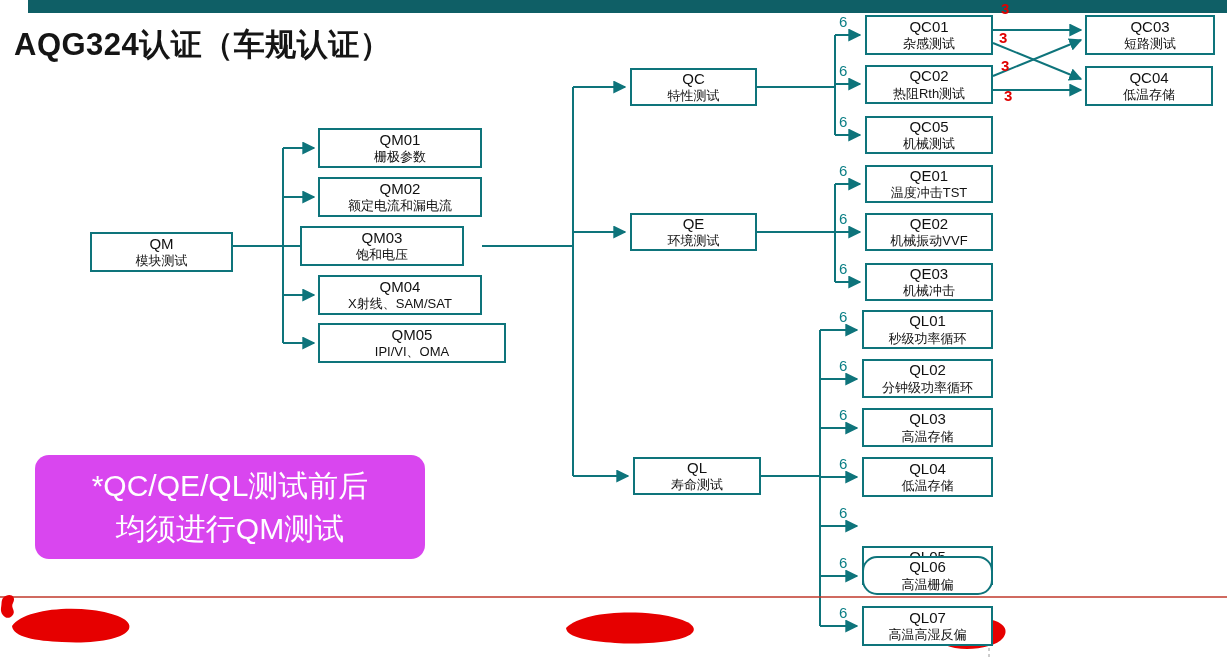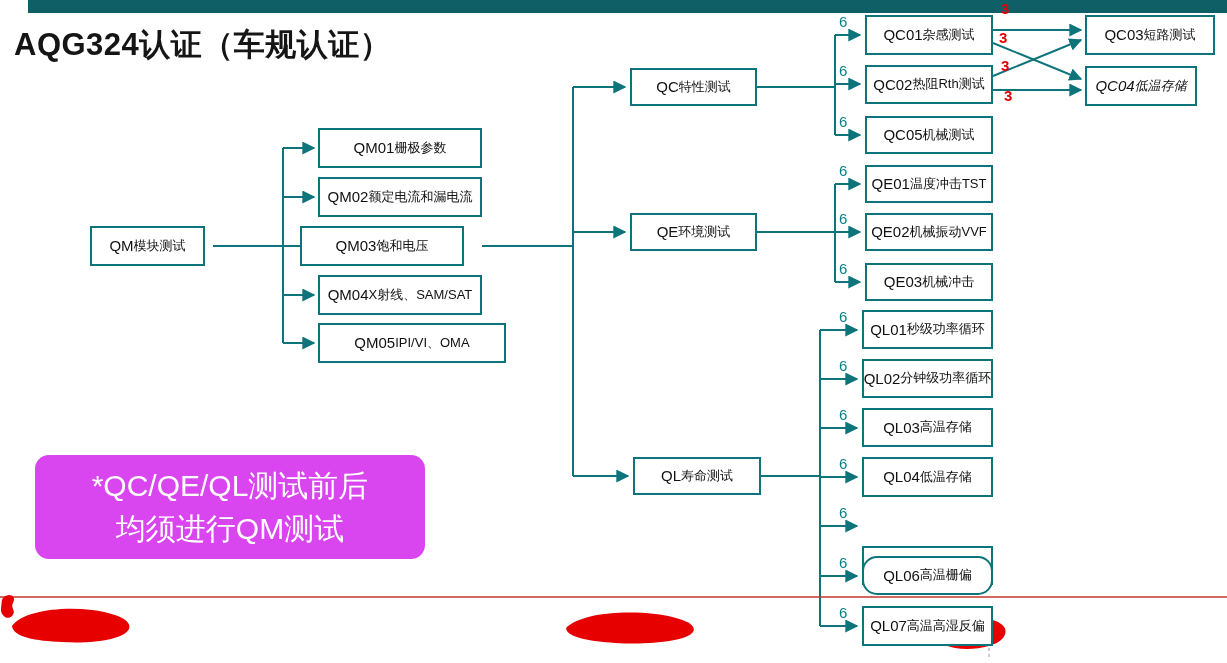--- a/index.html
+++ b/index.html
@@ -8,21 +8,21 @@
     position:relative; width:1227px; height:663px; background:#ffffff;
     overflow:hidden; font-family:"Liberation Sans","DejaVu Sans",sans-serif;
   }
   #topbar { position:absolute; left:28px; top:0; right:0; height:13px; background:#0F5F66; }
   #title {
     position:absolute; left:14px; top:24px; font-size:31px; font-weight:700;
     color:#151515; letter-spacing:.5px; white-space:nowrap;
   }
   .node {
     position:absolute; border:2px solid #0E747B; background:#fff; z-index:2;
-    display:flex; flex-direction:row; align-items:center; justify-content:center;
+    display:flex; flex-direction:column; align-items:center; justify-content:center;
     line-height:1.3; text-align:center;
   }
   .node .code { font-size:15px; color:#111; }
   .node .lbl  { font-size:13px; color:#111; white-space:nowrap; }
   #wires { position:absolute; left:0; top:0; z-index:1; }
   .elabel { position:absolute; z-index:3; font-size:15px; line-height:1; }
   .elabel.six   { color:#0A7E85; }
   .elabel.three { color:#E00000; font-weight:700; }
   #note {
     position:absolute; left:35px; top:455px; width:390px; height:104px;
@@ -95,21 +95,21 @@
       <line x1="0" y1="597" x2="1227" y2="597" stroke="#C0392B" stroke-width="1.5"></line>
       <path fill="#E60000" d="M3,598 C9,592 17,596 13,603 C10,608 17,611 12,616 C7,621 0,615 1,608 C2,603 1,601 3,598 Z"></path>
       <path fill="#E60000" d="M12,626 C22,612 58,606 92,610 C115,613 133,620 129,629 C124,639 95,644 62,642 C36,641 13,637 12,626 Z"></path>
       <path fill="#E60000" d="M566,628 C580,614 620,610 655,614 C680,617 698,624 693,632 C687,641 650,645 615,643 C590,641 567,638 566,628 Z"></path>
       <path fill="#E60000" d="M938,632 C948,620 975,616 992,620 C1004,623 1009,630 1003,638 C996,647 972,651 955,648 C944,646 935,640 938,632 Z"></path>
       <line x1="989" y1="606" x2="989" y2="658" stroke="#9a9a9a" stroke-width="1" stroke-dasharray="3,3"></line>
     </g>
   </svg>
 
   <div id="nodes">
-      <div class="node" style="left: 90px; top: 226px; width: 115px; height: 40px;">
+      <div class="node" style="left: 90px; top: 232px; width: 143px; height: 40px;">
         <span class="code">QM</span>
         <span class="lbl">模块测试</span>
       </div>
       <div class="node" style="left: 318px; top: 128px; width: 164px; height: 40px;">
         <span class="code">QM01</span>
         <span class="lbl">栅极参数</span>
       </div>
       <div class="node" style="left: 318px; top: 177px; width: 164px; height: 40px;">
         <span class="code">QM02</span>
         <span class="lbl">额定电流和漏电流</span>
@@ -147,21 +147,21 @@
         <span class="lbl">热阻Rth测试</span>
       </div>
       <div class="node" style="left: 865px; top: 116px; width: 128px; height: 38px;">
         <span class="code">QC05</span>
         <span class="lbl">机械测试</span>
       </div>
       <div class="node" style="left: 1085px; top: 15px; width: 130px; height: 40px;">
         <span class="code">QC03</span>
         <span class="lbl">短路测试</span>
       </div>
-      <div class="node" style="left: 1085px; top: 66px; width: 112px; height: 40px; font-style: italic;">
+      <div class="node" style="left: 1085px; top: 66px; width: 128px; height: 40px;">
         <span class="code">QC04</span>
         <span class="lbl">低温存储</span>
       </div>
       <div class="node" style="left: 865px; top: 165px; width: 128px; height: 38px;">
         <span class="code">QE01</span>
         <span class="lbl">温度冲击TST</span>
       </div>
       <div class="node" style="left: 865px; top: 213px; width: 128px; height: 38px;">
         <span class="code">QE02</span>
         <span class="lbl">机械振动VVF</span>

